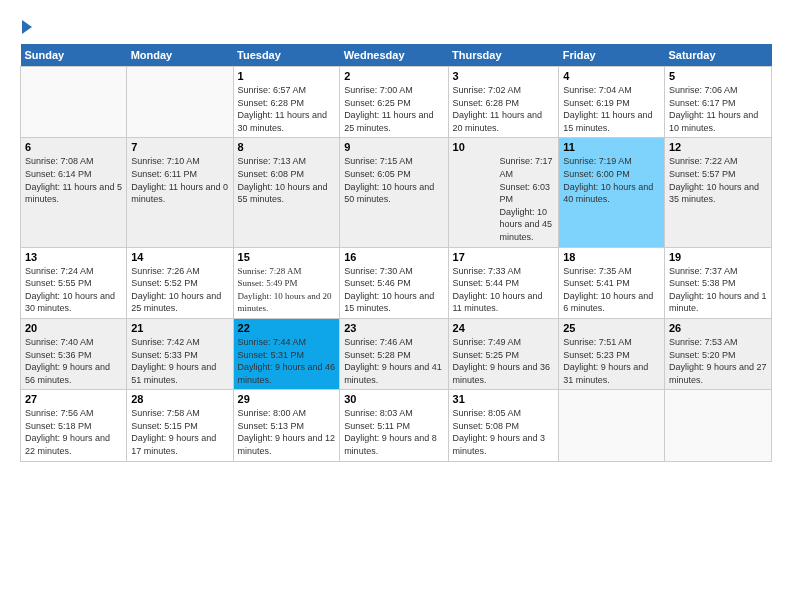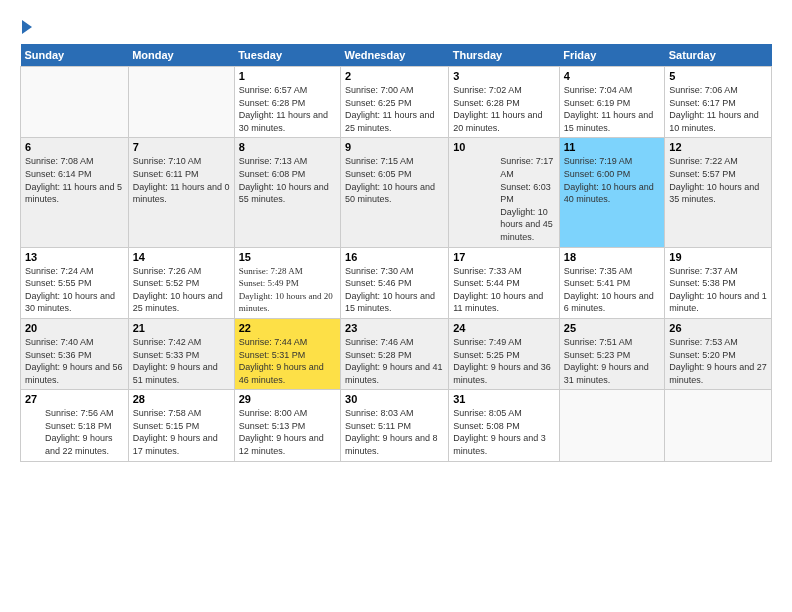--- a/index.html
+++ b/index.html
@@ -261,21 +261,21 @@
             <div class="day-info" style="white-space: pre-line;">Sunrise: 7:40 AM
 Sunset: 5:36 PM
 Daylight: 9 hours and 56 minutes.</div>
           </td>
           <td style="background: rgb(239, 239, 239);">
             <span class="day-num">21</span>
             <div class="day-info" style="white-space: pre-line;">Sunrise: 7:42 AM
 Sunset: 5:33 PM
 Daylight: 9 hours and 51 minutes.</div>
           </td>
-          <td style="background: #fde047;">
+          <td style="background: #0ea5e9;">
             <span class="day-num">22</span>
             <div class="day-info" style="white-space: pre-line;">Sunrise: 7:44 AM
 Sunset: 5:31 PM
 Daylight: 9 hours and 46 minutes.</div>
           </td>
           <td style="background: rgb(239, 239, 239);">
             <span class="day-num">23</span>
             <div class="day-info" style="white-space: pre-line;">Sunrise: 7:46 AM
 Sunset: 5:28 PM
 Daylight: 9 hours and 41 minutes.</div>
@@ -295,21 +295,21 @@
           <td style="background: rgb(239, 239, 239);">
             <span class="day-num">26</span>
             <div class="day-info" style="white-space: pre-line;">Sunrise: 7:53 AM
 Sunset: 5:20 PM
 Daylight: 9 hours and 27 minutes.</div>
           </td>
         </tr>
         <tr>
           <td>
             <span class="day-num">27</span>
-            <div class="day-info" style="white-space: pre-line; margin-left: 20px;">Sunrise: 7:56 AM
+            <div class="day-info" style="white-space: pre-line;">Sunrise: 7:56 AM
 Sunset: 5:18 PM
 Daylight: 9 hours and 22 minutes.</div>
           </td>
           <td>
             <span class="day-num">28</span>
             <div class="day-info" style="white-space: pre-line;">Sunrise: 7:58 AM
 Sunset: 5:15 PM
 Daylight: 9 hours and 17 minutes.</div>
           </td>
           <td>

